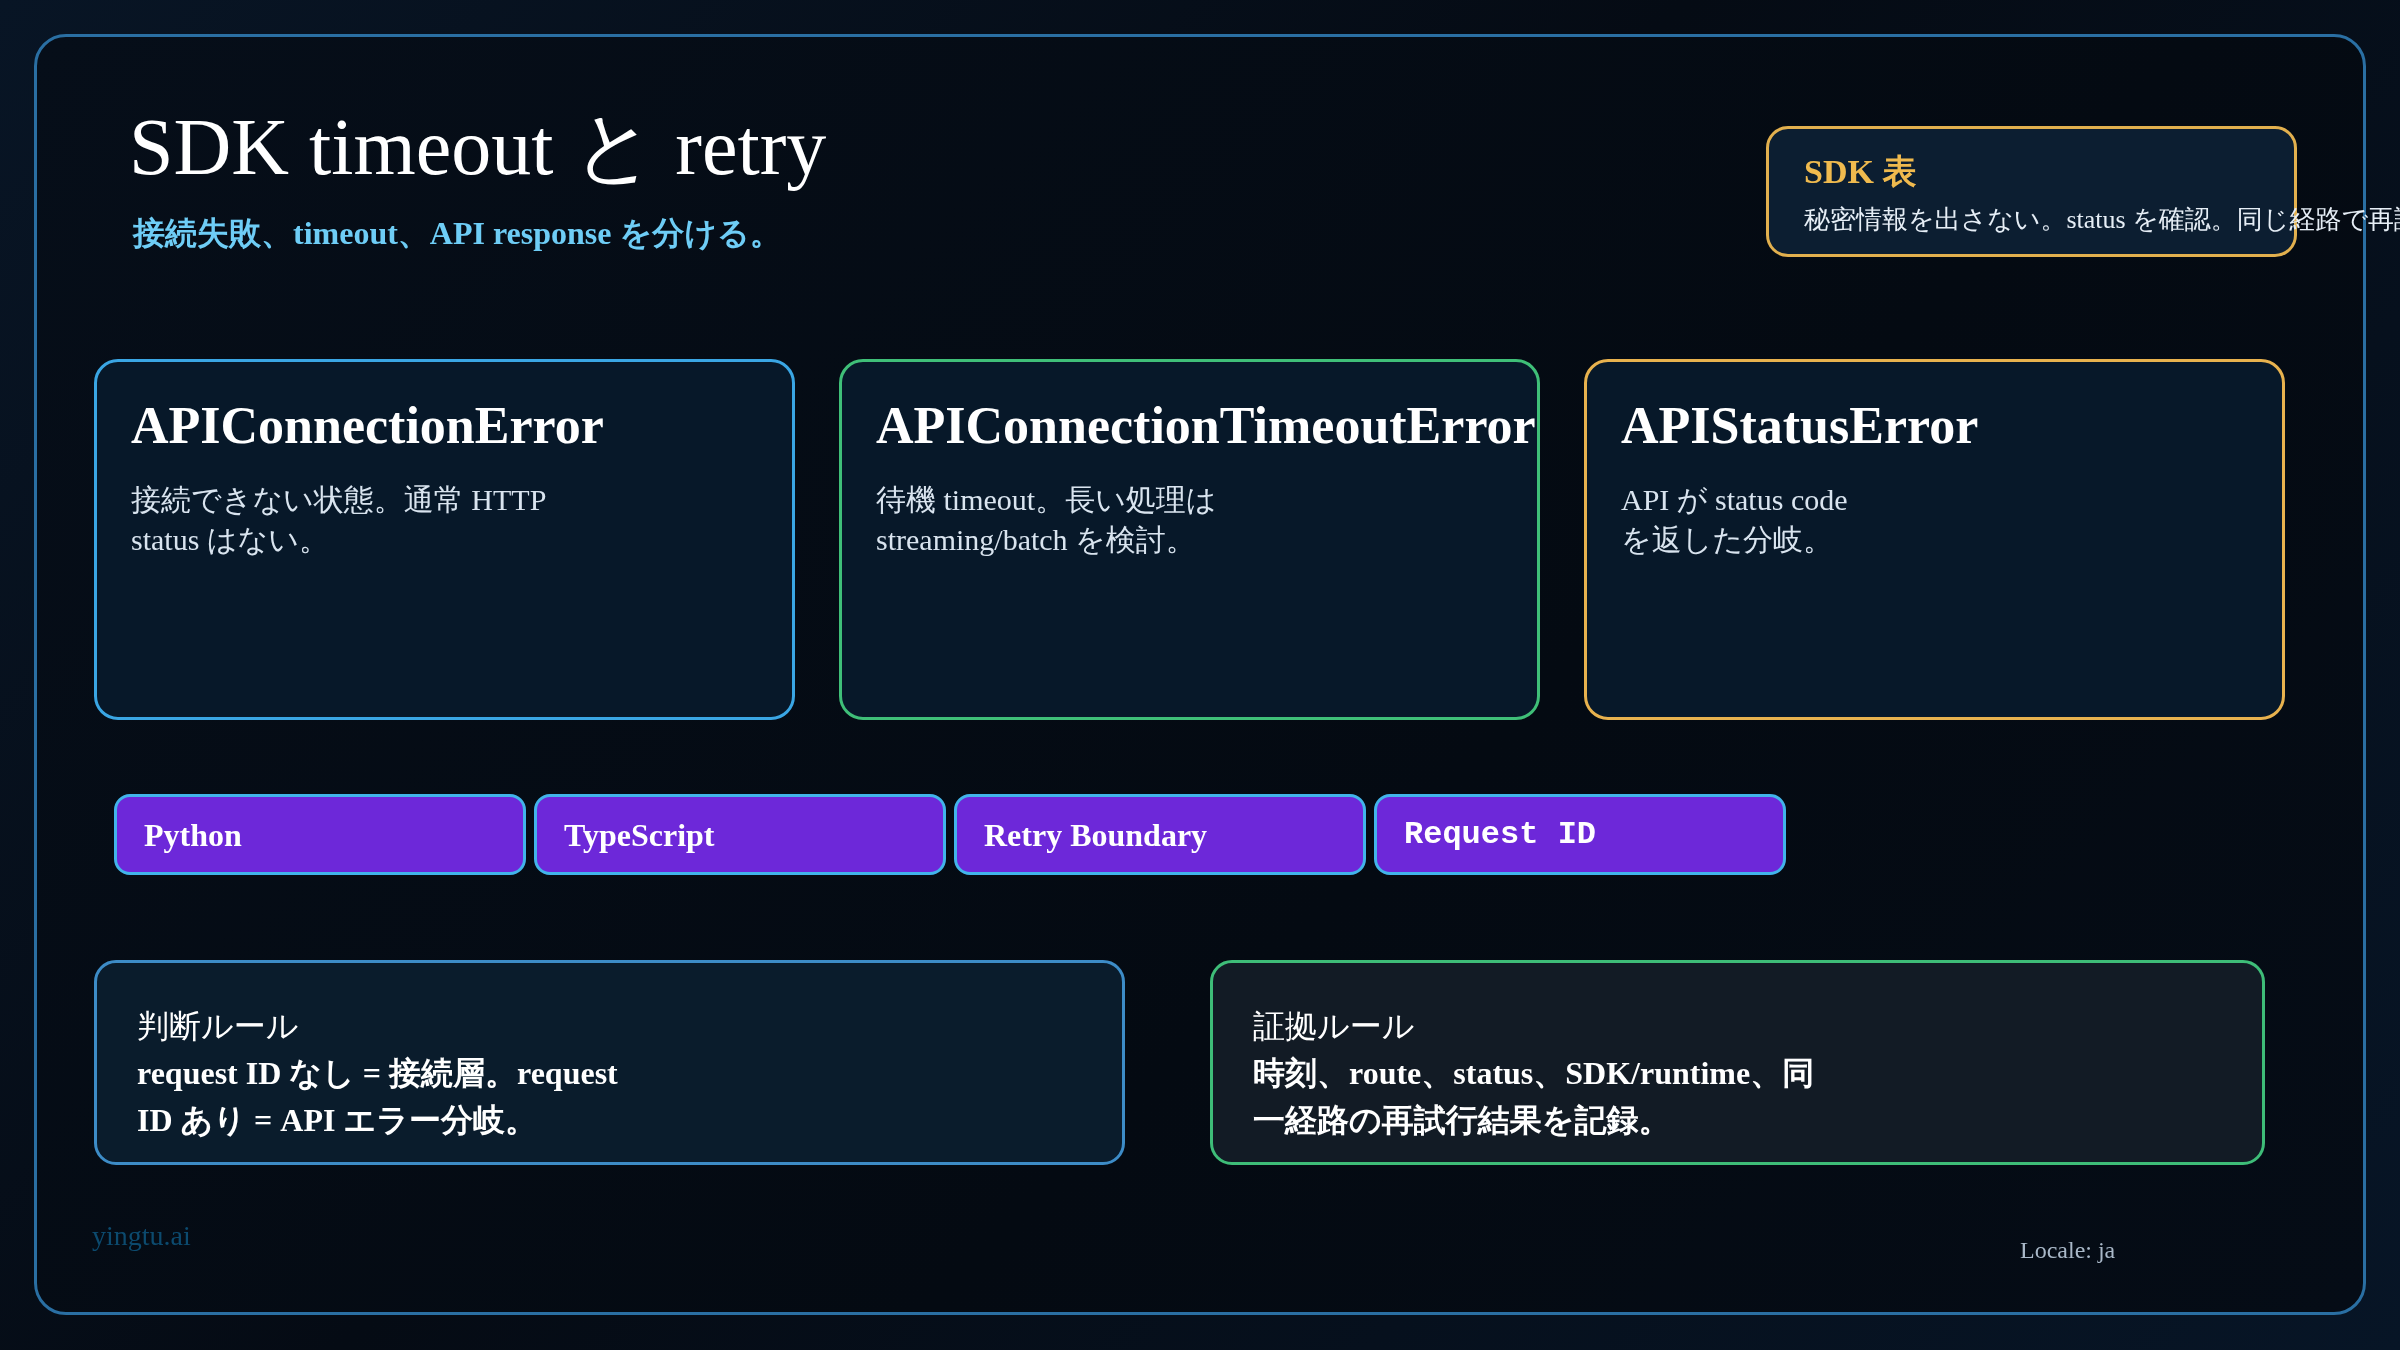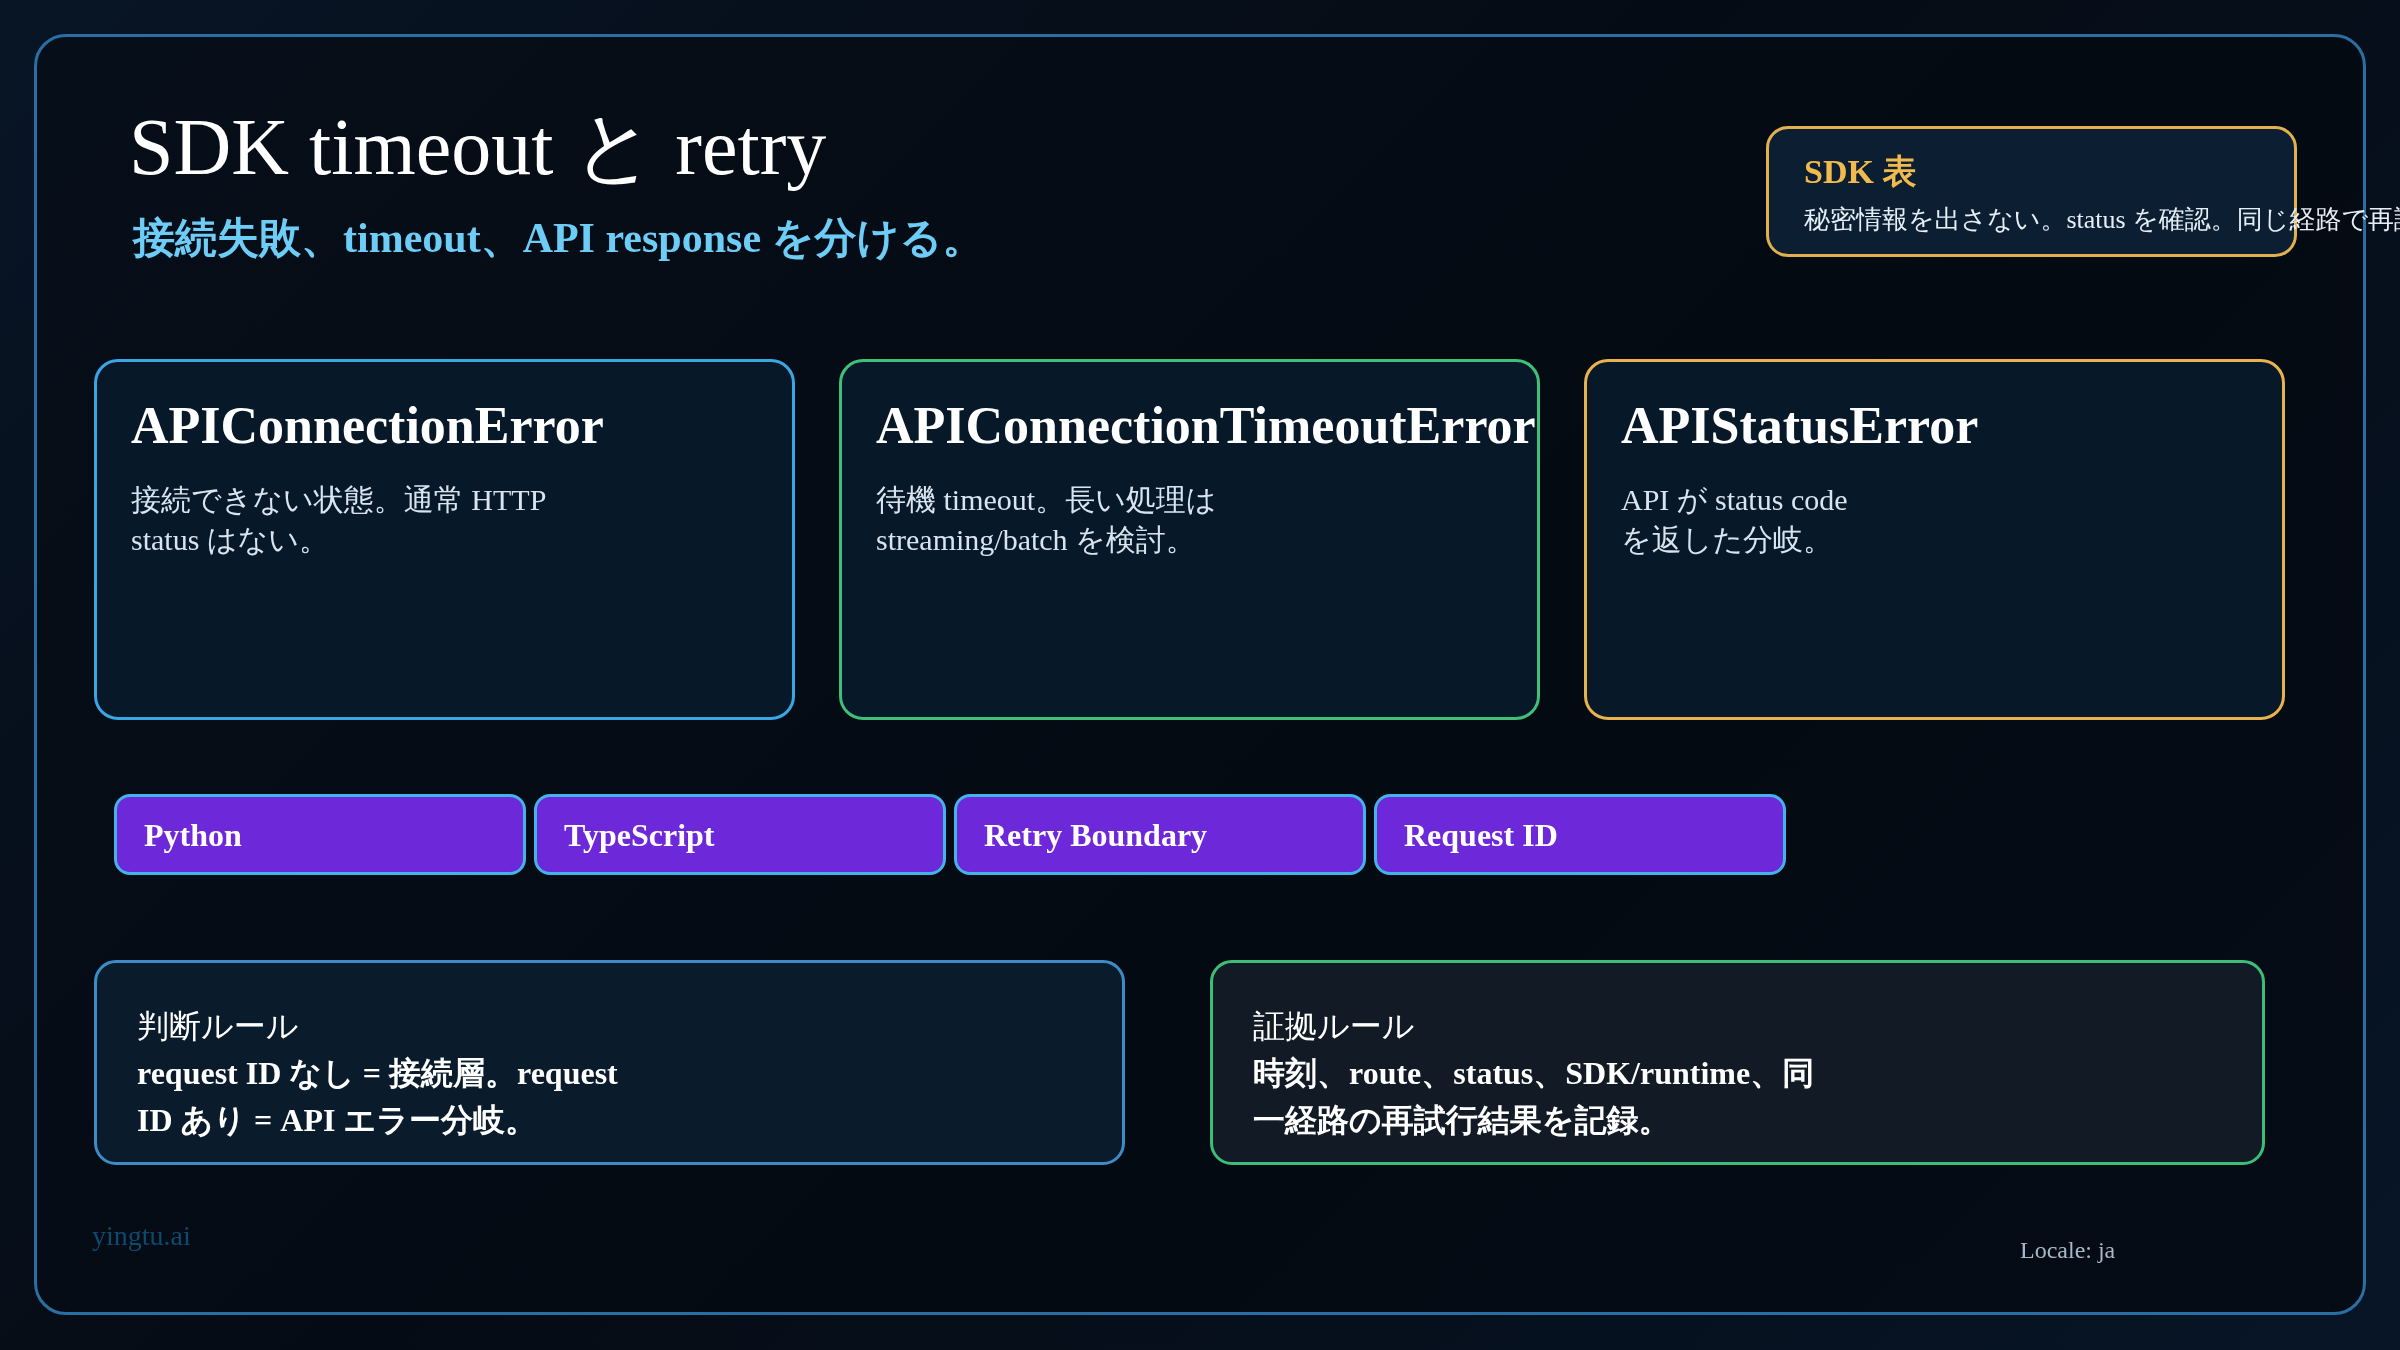--- a/index.html
+++ b/index.html
@@ -15,21 +15,21 @@
     background: linear-gradient(135deg, #060e19 0%, #040a12 60%, #050c16 100%);
     overflow: visible;
   }
   .title {
     position: absolute; left: 92px; top: 70px;
     font-size: 80px; font-weight: normal; line-height: 1; white-space: nowrap;
     color: #ffffff; letter-spacing: 0px;
   }
   .subtitle {
     position: absolute; left: 96px; top: 180px;
-    font-size: 42px; line-height: 1; white-space: nowrap;
+    font-size: 32px; line-height: 1; white-space: nowrap;
     color: #6ecdf6; font-weight: bold;
   }
   .note {
     position: absolute; left: 1729px; top: 89px; width: 531px; height: 131px;
     border: 3px solid #e2b04e; border-radius: 22px;
     background: #0c1e31;
     overflow: visible;
   }
   .note-title {
     position: absolute; left: 35px; top: 26px;
@@ -126,21 +126,21 @@
 
 <div class="tag" style="left:114px;">
   <span class="tag-label">Python</span>
 </div>
 <div class="tag" style="left:534px;">
   <span class="tag-label">TypeScript</span>
 </div>
 <div class="tag" style="left:954px;">
   <span class="tag-label">Retry Boundary</span>
 </div>
-<div class="tag" style="left:1374px;">
+<div class="tag" style="left:1374px;font-family:Liberation Mono, monospace;">
   <span class="tag-label">Request ID</span>
 </div>
 
 <div class="rule r1">
   <div class="rule-text">
     <div class="n">判断ルール</div>
     <div>request ID なし = 接続層。request</div>
     <div>ID あり = API エラー分岐。</div>
   </div>
 </div>

